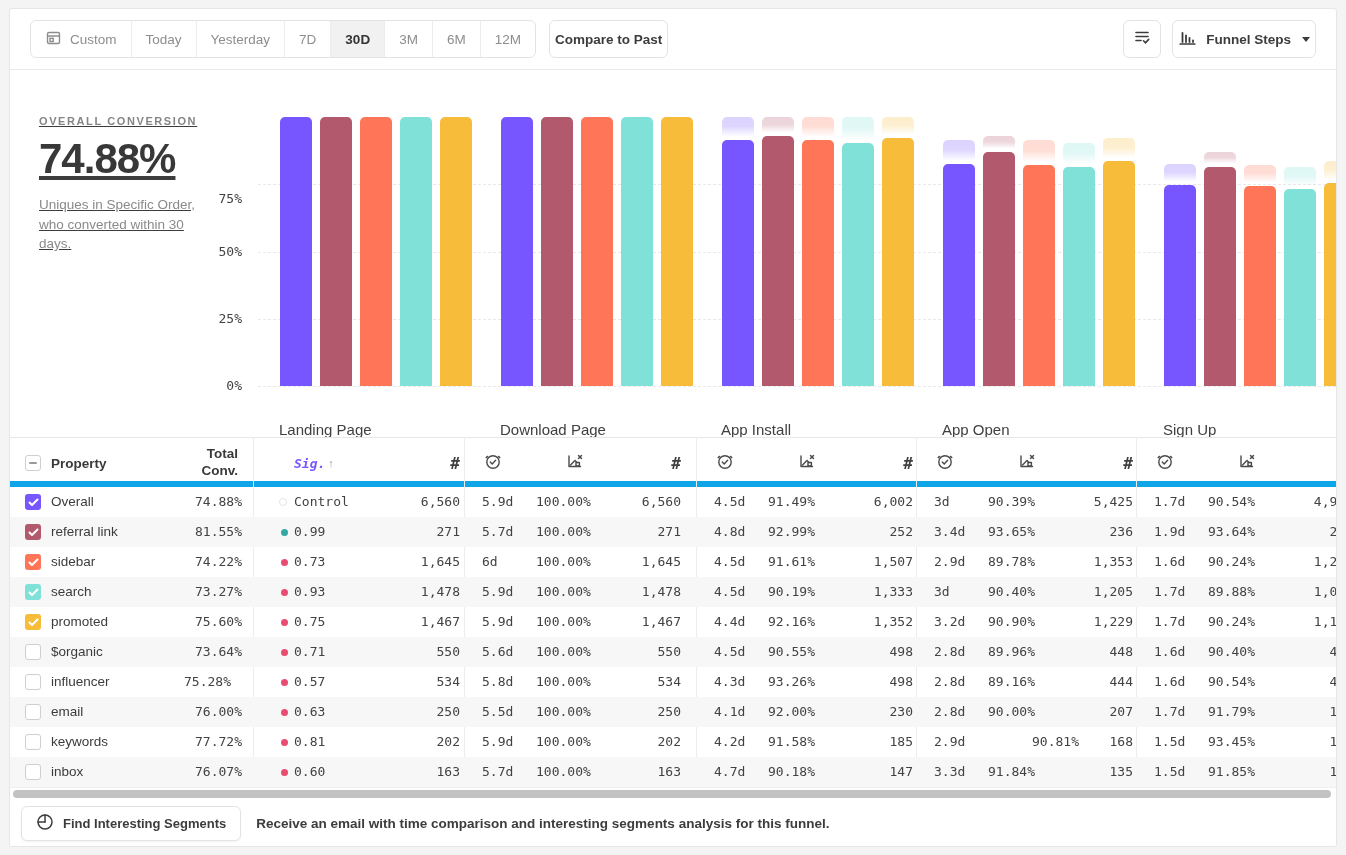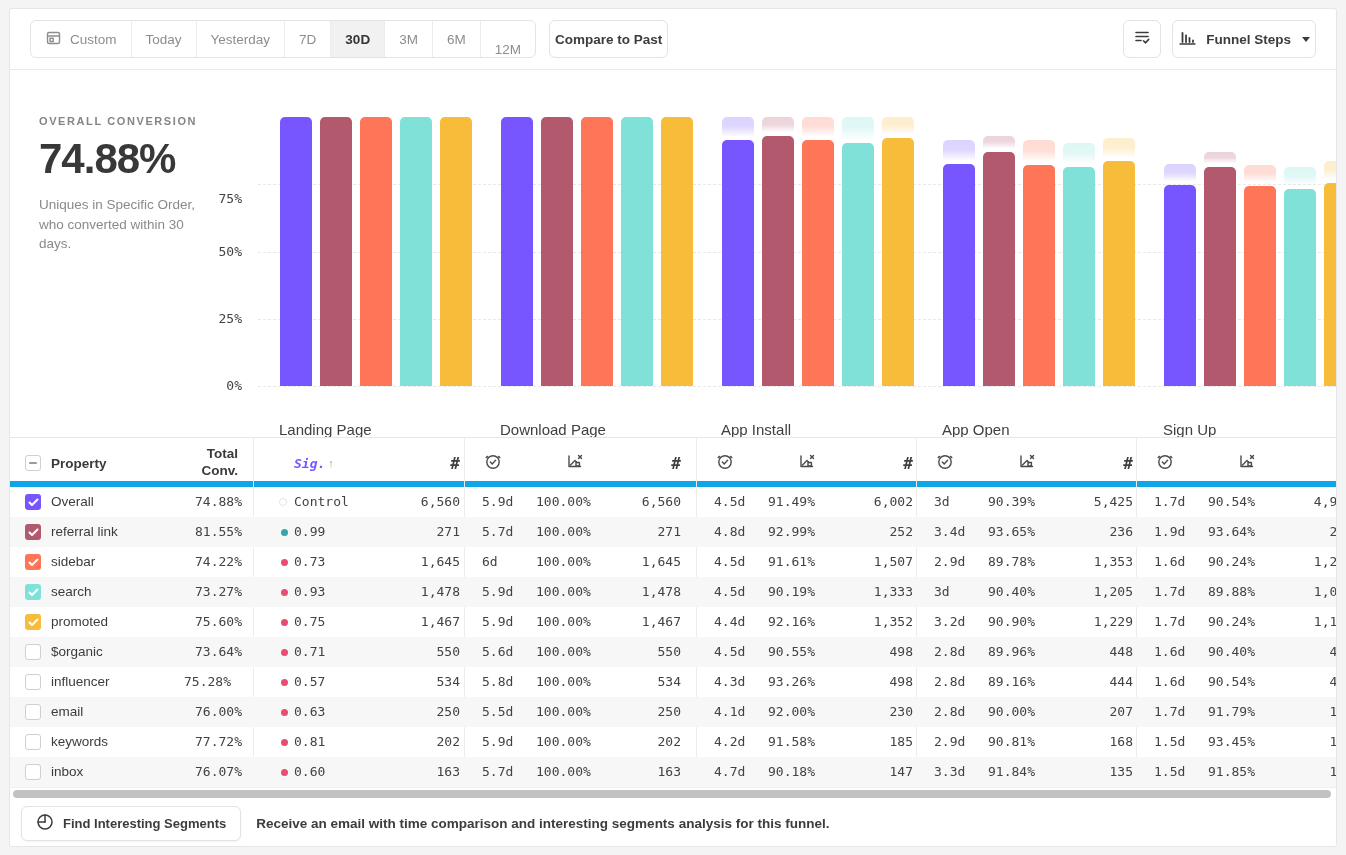--- a/index.html
+++ b/index.html
@@ -21,34 +21,34 @@
     position:absolute; top:0; left:0; right:0; height:61px;
     border-bottom:1px solid #e9e9e9;
     display:flex; align-items:center; padding:0 20px;
   }
   .seg { display:flex; align-items:stretch; height:38px; border:1px solid #e3e3e3; border-radius:6px; background:#fff; overflow:hidden; }
   .seg-item {
     display:flex; align-items:center; gap:8px; padding:0 14px;
     font-size:13.5px; color:#8d8d8d; border-right:1px solid #ececec; cursor:pointer;
     white-space:nowrap;
   }
-  .seg-item:last-child { border-right:none;align-items:flex-end; }
+  .seg-item:last-child { border-right:none; }
   .seg-item.active { background:#f1f1f1; color:#343434; font-weight:bold; }
   .btn {
     display:flex; align-items:center; gap:9px; height:38px; padding:0 5px;
     border:1px solid #e3e3e3; border-radius:6px; background:#fff;
     font-size:13.5px; font-weight:bold; color:#3c3c3c; cursor:pointer; white-space:nowrap;
   }
   .compare-btn { margin-left:13px; }
   .toolbar-right { margin-left:auto; display:flex; gap:11px; align-items:center; }
   .icon-btn { width:38px; height:38px; border:1px solid #e3e3e3; border-radius:6px; background:#fff;
     display:flex; align-items:center; justify-content:center; cursor:pointer; }
   .caret { width:0; height:0; border-left:4.5px solid transparent; border-right:4.5px solid transparent; border-top:5.5px solid #3c3c3c; margin-left:2px; }
   
-  .summary { position:absolute; left:29px; top:106px; width:170px; }
+  .summary { position:absolute; left:29px; top:106px; width:170px;text-decoration:underline; }
   .summary-label { font-size:11px; font-weight:bold; letter-spacing:1.6px; color:#858585; }
   .summary-value { font-size:42px; font-weight:bold; color:#383838; margin-top:8px; letter-spacing:-1px; }
   .summary-desc { margin-top:12px; font-size:13.5px; line-height:1.45; color:#8a8a8a; }
   
   .gridline { position:absolute; left:248px; right:0; height:0; border-top:1px dashed #e9e9e9; }
   .tick { position:absolute; width:52px; text-align:right; font-family:"DejaVu Sans Mono", monospace; font-size:12px; color:#9b9b9b; }
   .bar { position:absolute; width:32px; border-radius:5px 5px 0 0; }
   .ghost { position:absolute; width:32px; border-radius:5px 5px 0 0; }
   .cat-label { position:absolute; top:392px; font-size:15px; font-weight:normal; color:#3f3f3f; white-space:nowrap;margin-top:20px; }
   
@@ -489,21 +489,21 @@
         <div class="sig-dot" style="left: 271px; background: rgb(232, 77, 113);"></div>
         <div class="cell mono" style="left: 284px;">0.81</div>
         <div class="cell mono right" style="left: 330px; width: 120px;">202</div>
         <div class="cell mono" style="left: 472px;">5.9d</div>
         <div class="cell mono" style="left: 526px;">100.00%</div>
         <div class="cell mono right" style="left: 551px; width: 120px;">202</div>
         <div class="cell mono" style="left: 704px;">4.2d</div>
         <div class="cell mono" style="left: 758px;">91.58%</div>
         <div class="cell mono right" style="left: 783px; width: 120px;">185</div>
         <div class="cell mono" style="left: 924px;">2.9d</div>
-        <div class="cell mono" style="left: 978px;">90.81%</div>
+        <div class="cell mono" style="left: 1022px;">90.81%</div>
         <div class="cell mono right" style="left: 1003px; width: 120px;">168</div>
         <div class="cell mono" style="left: 1144px;">1.5d</div>
         <div class="cell mono" style="left: 1198px;">93.45%</div>
         <div class="cell mono right" style="left: 1223px; width: 120px;">157</div>
       </div>
       <div class="trow alt">
         <div class="checkbox"></div>
         <div class="cell prop" style="left: 41px;">inbox</div>
         <div class="cell mono right" style="left: 150px; width: 82px;">76.07%</div>
         <div class="sig-dot" style="left: 271px; background: rgb(232, 77, 113);"></div>

